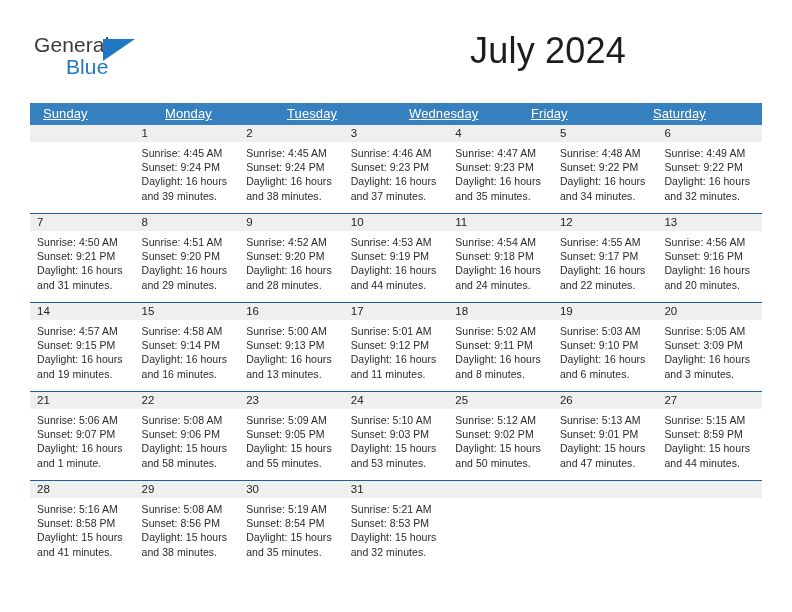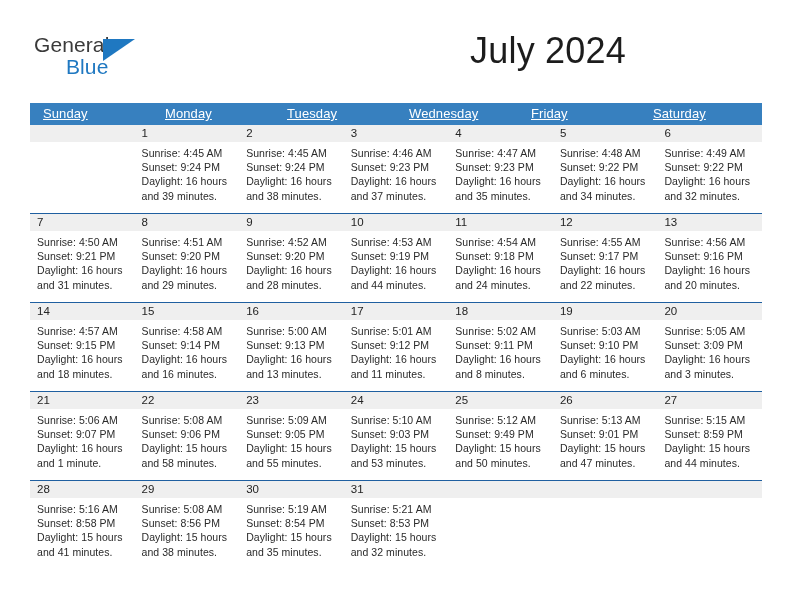--- a/index.html
+++ b/index.html
@@ -274,21 +274,21 @@
             <div class="daynum">17</div>
             <div class="daynum">18</div>
             <div class="daynum">19</div>
             <div class="daynum">20</div>
           </div>
           <div class="details-band">
             <div class="cell">
               <div class="line">Sunrise: 4:57 AM</div>
               <div class="line">Sunset: 9:15 PM</div>
               <div class="line">Daylight: 16 hours</div>
-              <div class="line">and 18 minutes.</div>
+              <div class="line">and 19 minutes.</div>
             </div>
             <div class="cell">
               <div class="line">Sunrise: 4:58 AM</div>
               <div class="line">Sunset: 9:14 PM</div>
               <div class="line">Daylight: 16 hours</div>
               <div class="line">and 16 minutes.</div>
             </div>
             <div class="cell">
               <div class="line">Sunrise: 5:00 AM</div>
               <div class="line">Sunset: 9:13 PM</div>
@@ -351,21 +351,21 @@
               <div class="line">and 55 minutes.</div>
             </div>
             <div class="cell">
               <div class="line">Sunrise: 5:10 AM</div>
               <div class="line">Sunset: 9:03 PM</div>
               <div class="line">Daylight: 15 hours</div>
               <div class="line">and 53 minutes.</div>
             </div>
             <div class="cell">
               <div class="line">Sunrise: 5:12 AM</div>
-              <div class="line">Sunset: 9:49 PM</div>
+              <div class="line">Sunset: 9:02 PM</div>
               <div class="line">Daylight: 15 hours</div>
               <div class="line">and 50 minutes.</div>
             </div>
             <div class="cell">
               <div class="line">Sunrise: 5:13 AM</div>
               <div class="line">Sunset: 9:01 PM</div>
               <div class="line">Daylight: 15 hours</div>
               <div class="line">and 47 minutes.</div>
             </div>
             <div class="cell">

